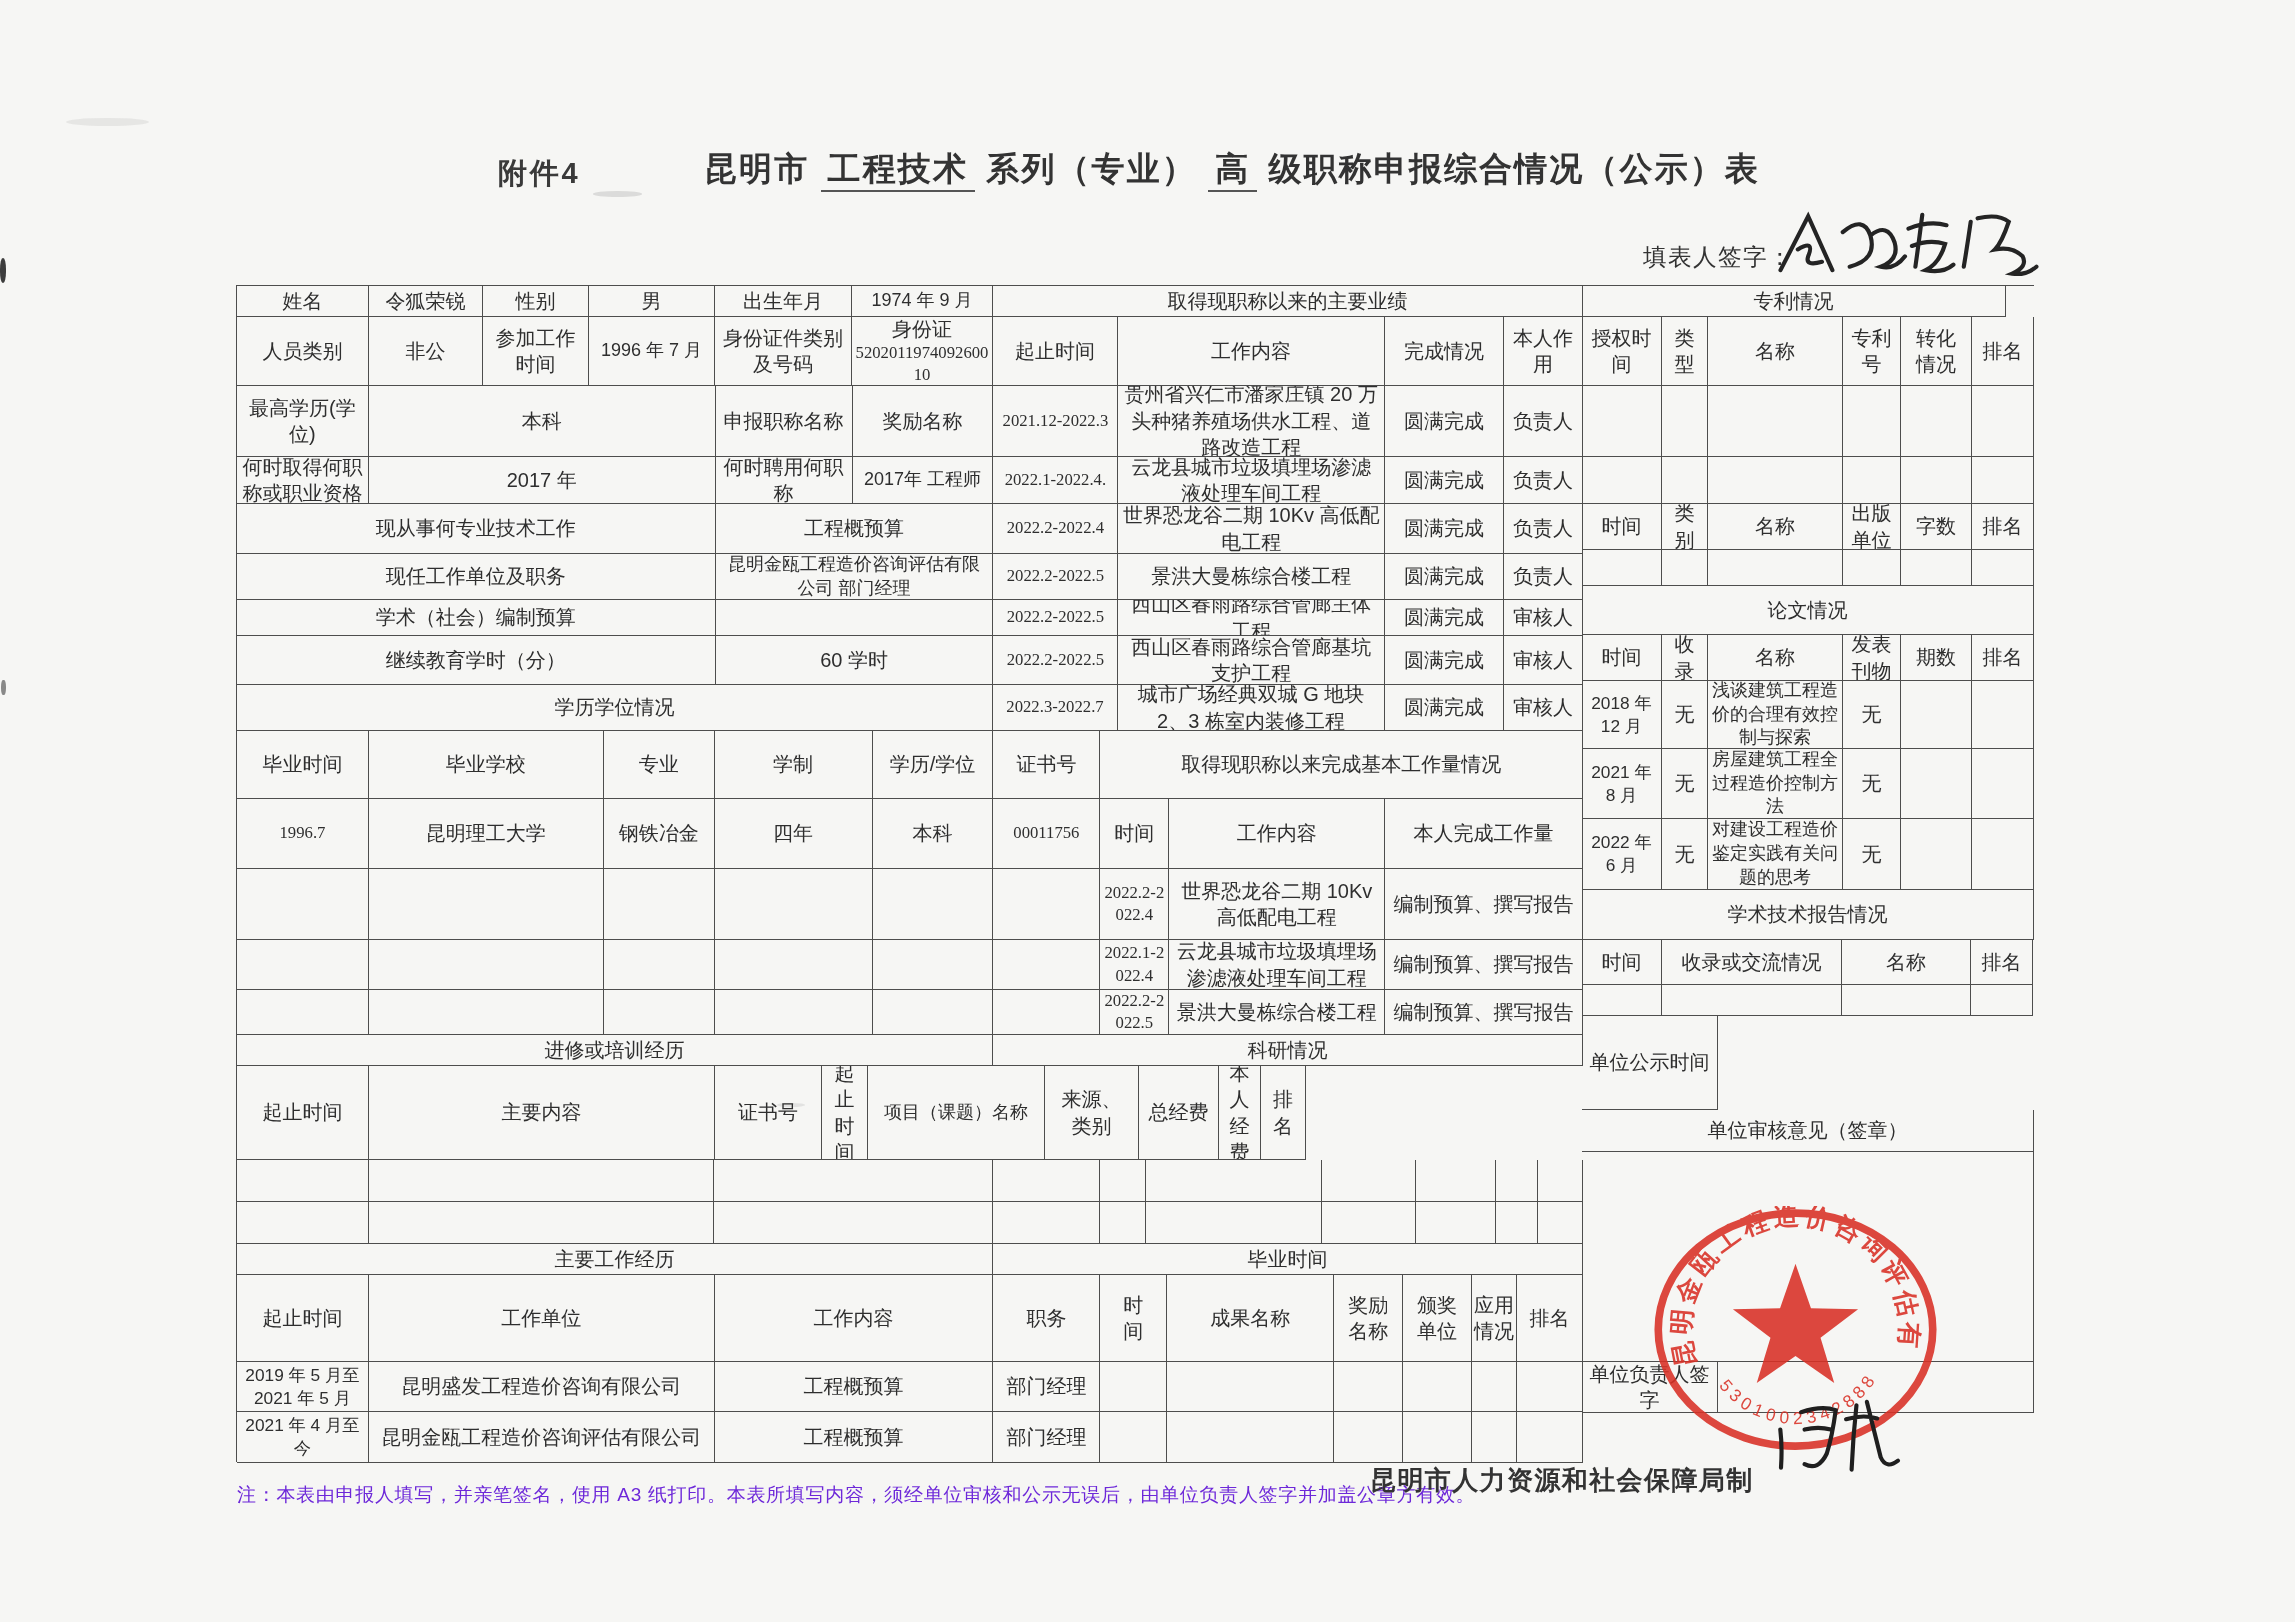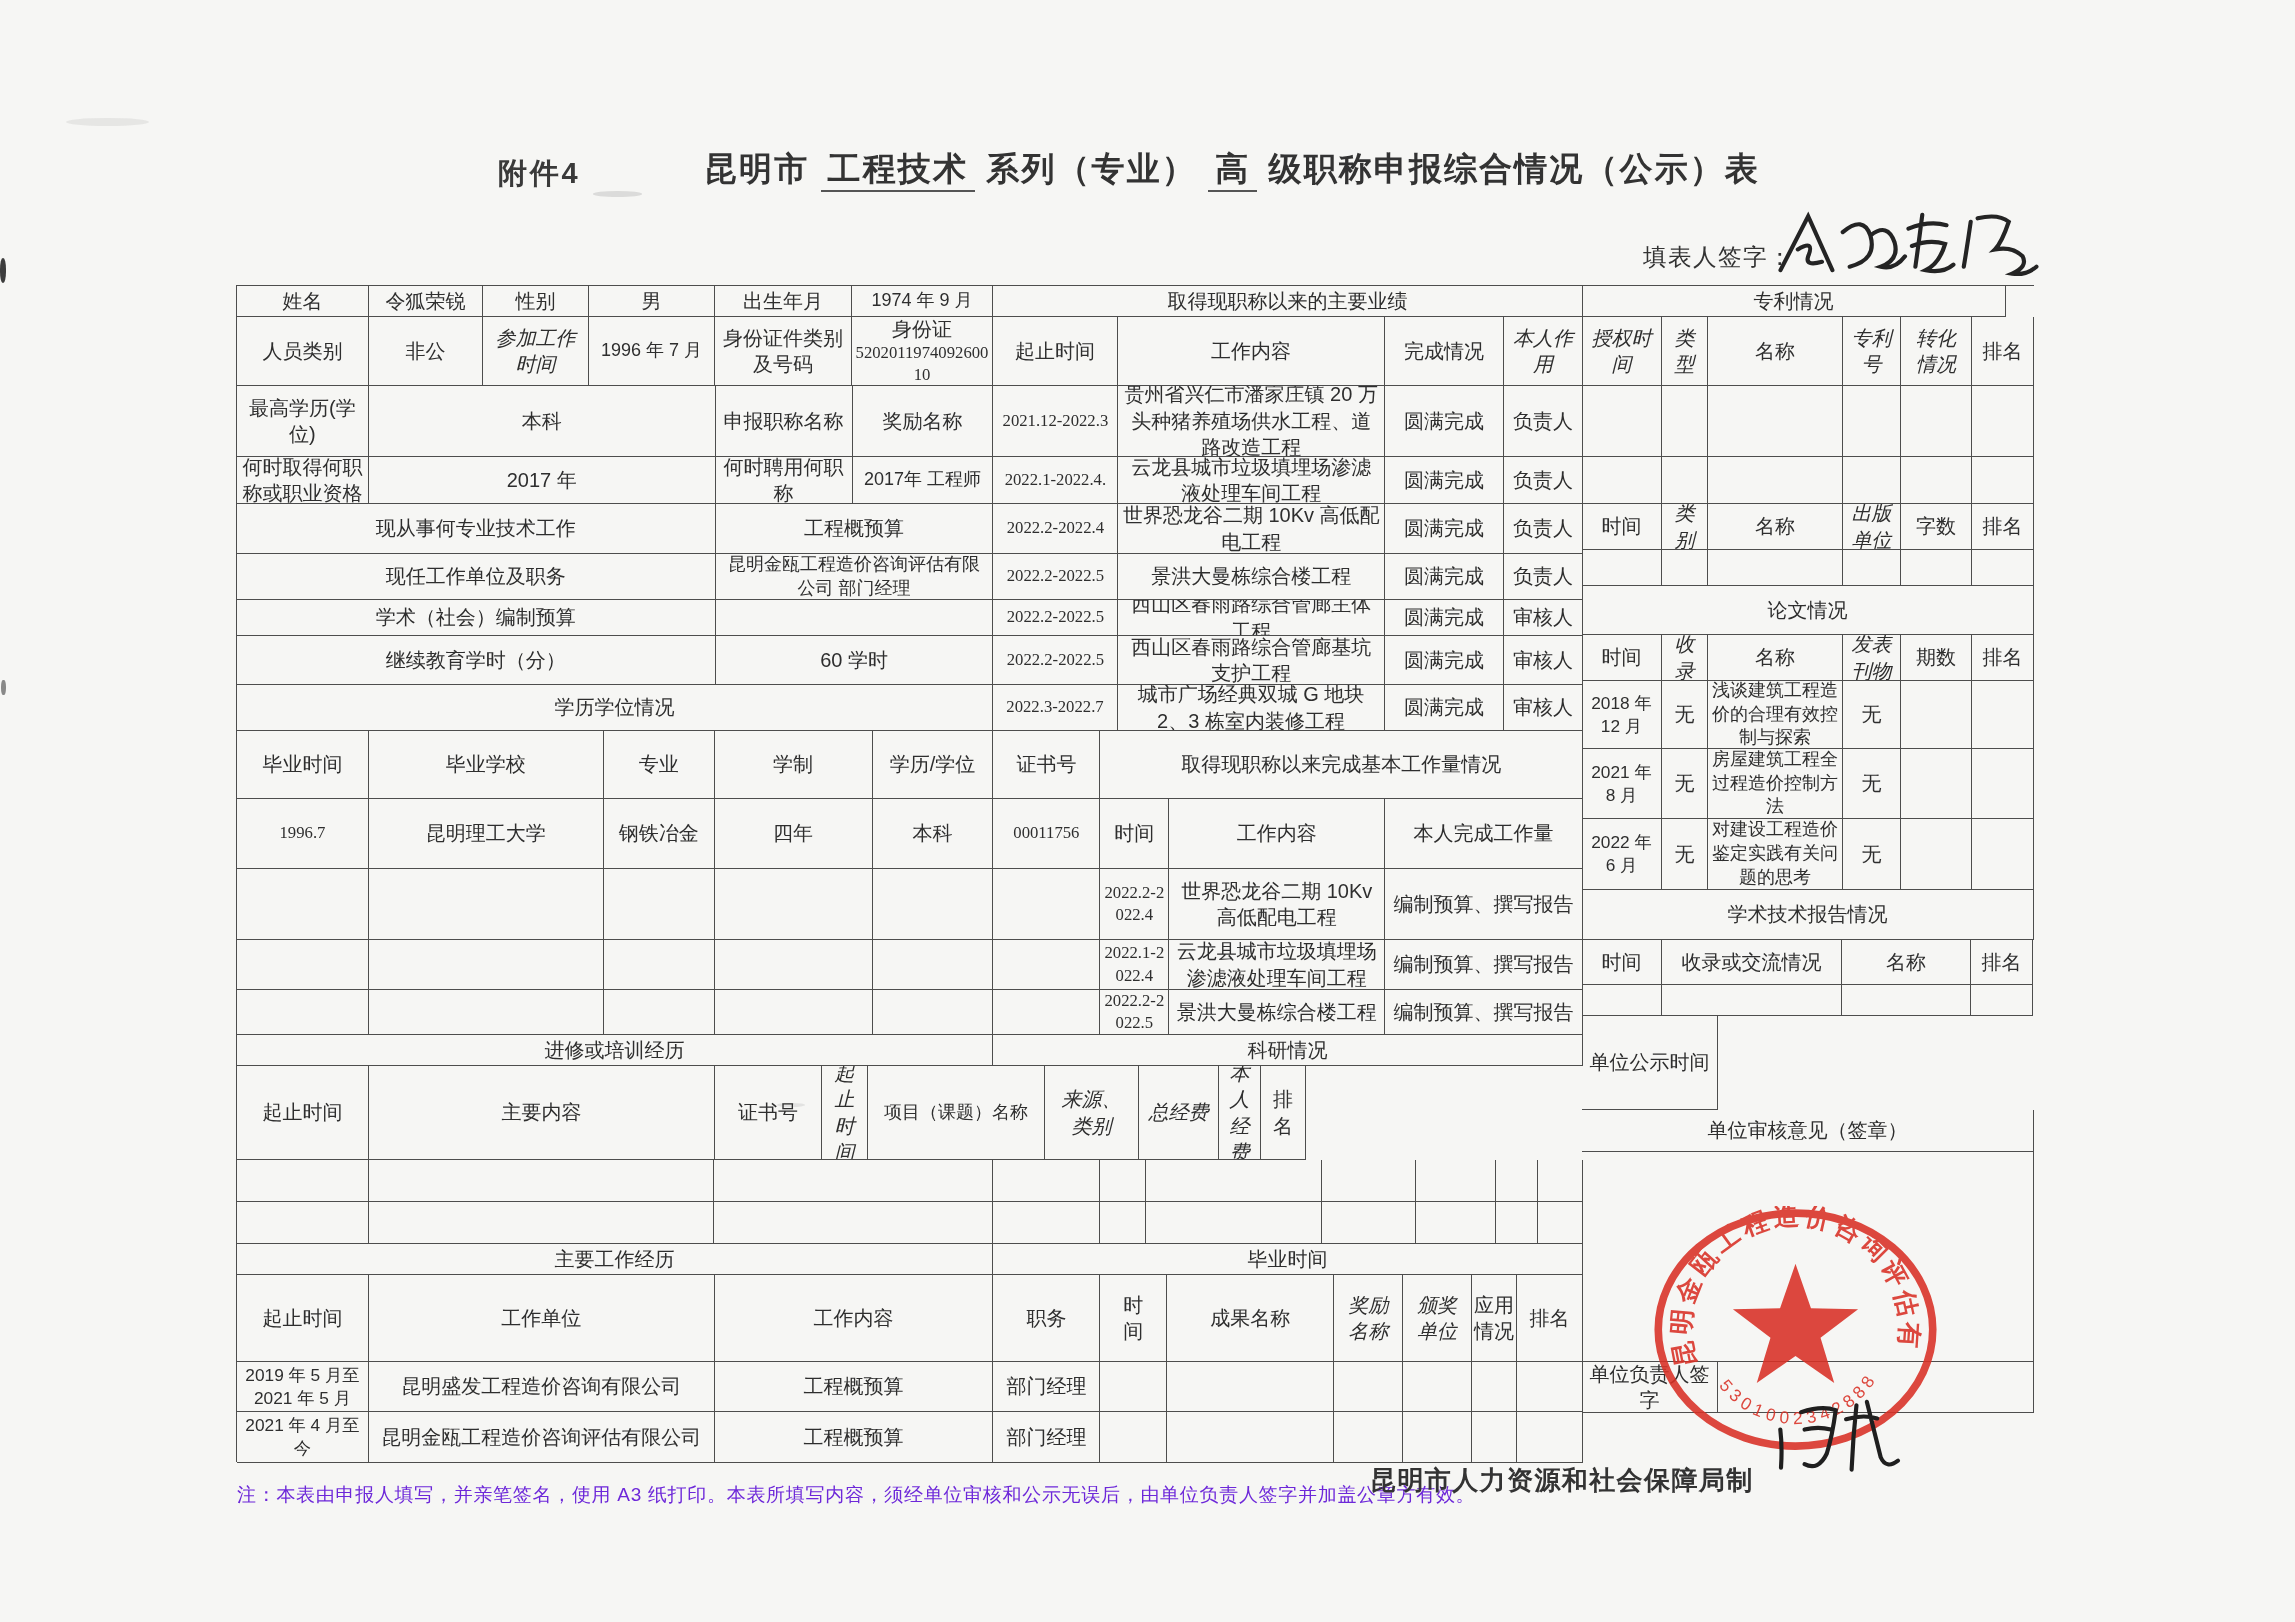--- a/index.html
+++ b/index.html
@@ -9,21 +9,21 @@
   .hdr-attachment{position:absolute;left:498px;top:154px;font-size:29px;color:#3a3a3a;font-weight:600;letter-spacing:2.8px;}
   .hdr-title{position:absolute;left:704px;top:147px;font-size:33px;color:#333;font-weight:700;letter-spacing:2.1px;white-space:nowrap;}
   .hdr-title .us{border-bottom:2.8px solid #555;padding:0 7px 2.8px 7px;}
   .filler{position:absolute;left:1643px;top:241px;font-size:23.6px;color:#333;letter-spacing:1.4px;}
   .sig-svg{position:absolute;}
   
   #tl{position:absolute;left:236px;top:285px;width:1346px;height:1176px;border-top:1.4px solid var(--ln);border-left:1.4px solid var(--ln);box-sizing:content-box;}
   #tr{position:absolute;left:1582px;top:285px;width:452px;height:1176px;border-top:1.4px solid var(--ln);box-sizing:content-box;}
   .band{display:flex;}
   .c{box-sizing:border-box;border-right:1.4px solid var(--ln);border-bottom:1.4px solid var(--ln);display:flex;flex-direction:column;align-items:center;justify-content:center;text-align:center;padding:1.4px 3.5px;font-size:20px;line-height:1.32;color:#2e2e2e;overflow:hidden;word-break:break-all;}
-  .hp{padding:1.4px 8.3px;font-style:italic;}
+  .hp{padding:1.4px 8.3px;}
   .num{font-family:"Liberation Serif","DejaVu Serif",serif;font-size:16.7px;letter-spacing:0;}
   .fs25{font-size:17.3px;}
   .fs26{font-size:18px;}
   .v{display:inline-block;width:22px;}
   .note{position:absolute;left:237px;top:1470px;width:1318px;font-size:19px;color:#6d28d9;letter-spacing:0.7px;margin-top:12px;}
   .issuer{position:absolute;left:1370px;top:1463px;font-size:26px;color:#333;font-weight:600;letter-spacing:1.4px;}
   .artifact{position:absolute;background:#1c1c1c;border-radius:45%;}
   .smudge{position:absolute;background:#8a8a8a;border-radius:50%;}
   .stamp{position:absolute;left:1643px;top:1206px;width:305px;height:250px;opacity:.88;}
   text{user-select:none;}

